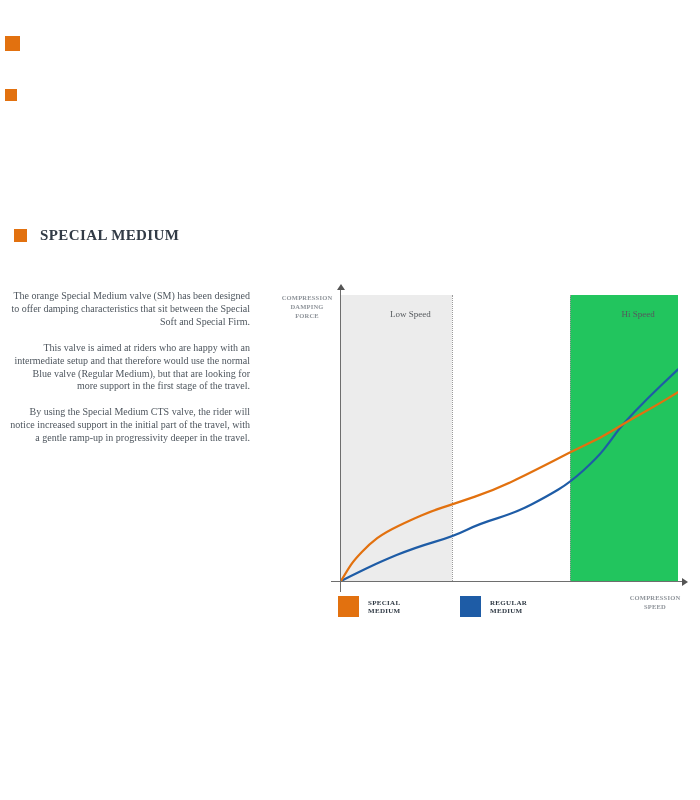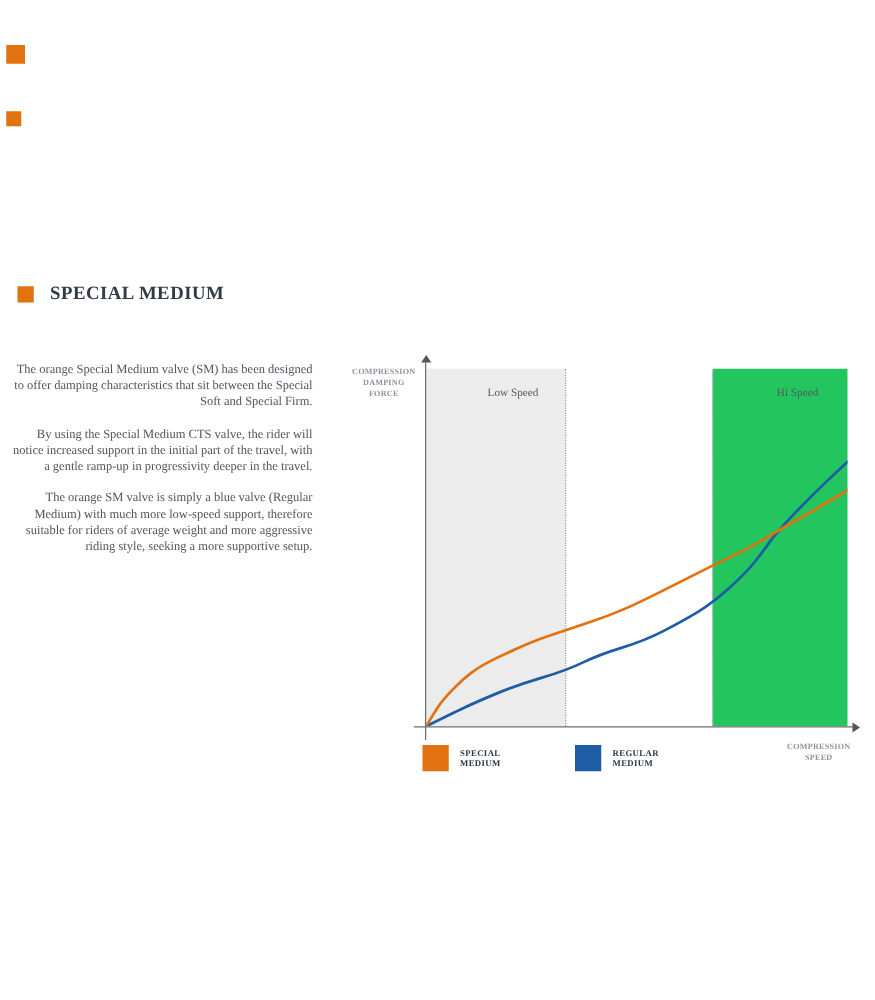--- a/index.html
+++ b/index.html
@@ -60,22 +60,22 @@
   <div class="decor-sq one" style="background: rgb(226, 113, 15);"></div>
   <div class="decor-sq two" style="background: rgb(226, 113, 15);"></div>
 
   <div class="heading-row">
     <div class="heading-bullet" style="background: rgb(226, 113, 15);"></div>
     <div class="heading-title">SPECIAL MEDIUM</div>
   </div>
 
   <div class="article">
     <p>The orange Special Medium valve (SM) has been designed to offer damping characteristics that sit between the Special Soft and Special Firm.</p>
+    <p>This valve is aimed at riders who are happy with an intermediate setup and that therefore would use the normal Blue valve (Regular Medium), but that are looking for more support in the first stage of the travel.</p>
     <p>By using the Special Medium CTS valve, the rider will notice increased support in the initial part of the travel, with a gentle ramp-up in progressivity deeper in the travel.</p>
-    <p>The orange SM valve is simply a blue valve (Regular Medium) with much more low-speed support, therefore suitable for riders of average weight and more aggressive riding style, seeking a more supportive setup.</p>
   </div>
 
   <div class="chart">
     <div class="y-axis-label">COMPRESSION
 DAMPING
 FORCE</div>
 
     <div class="plot">
       <div class="zone" style="left: 0%; width: 32.9%; background: rgb(236, 236, 236);">
         <div class="zone-label">Low Speed</div>

